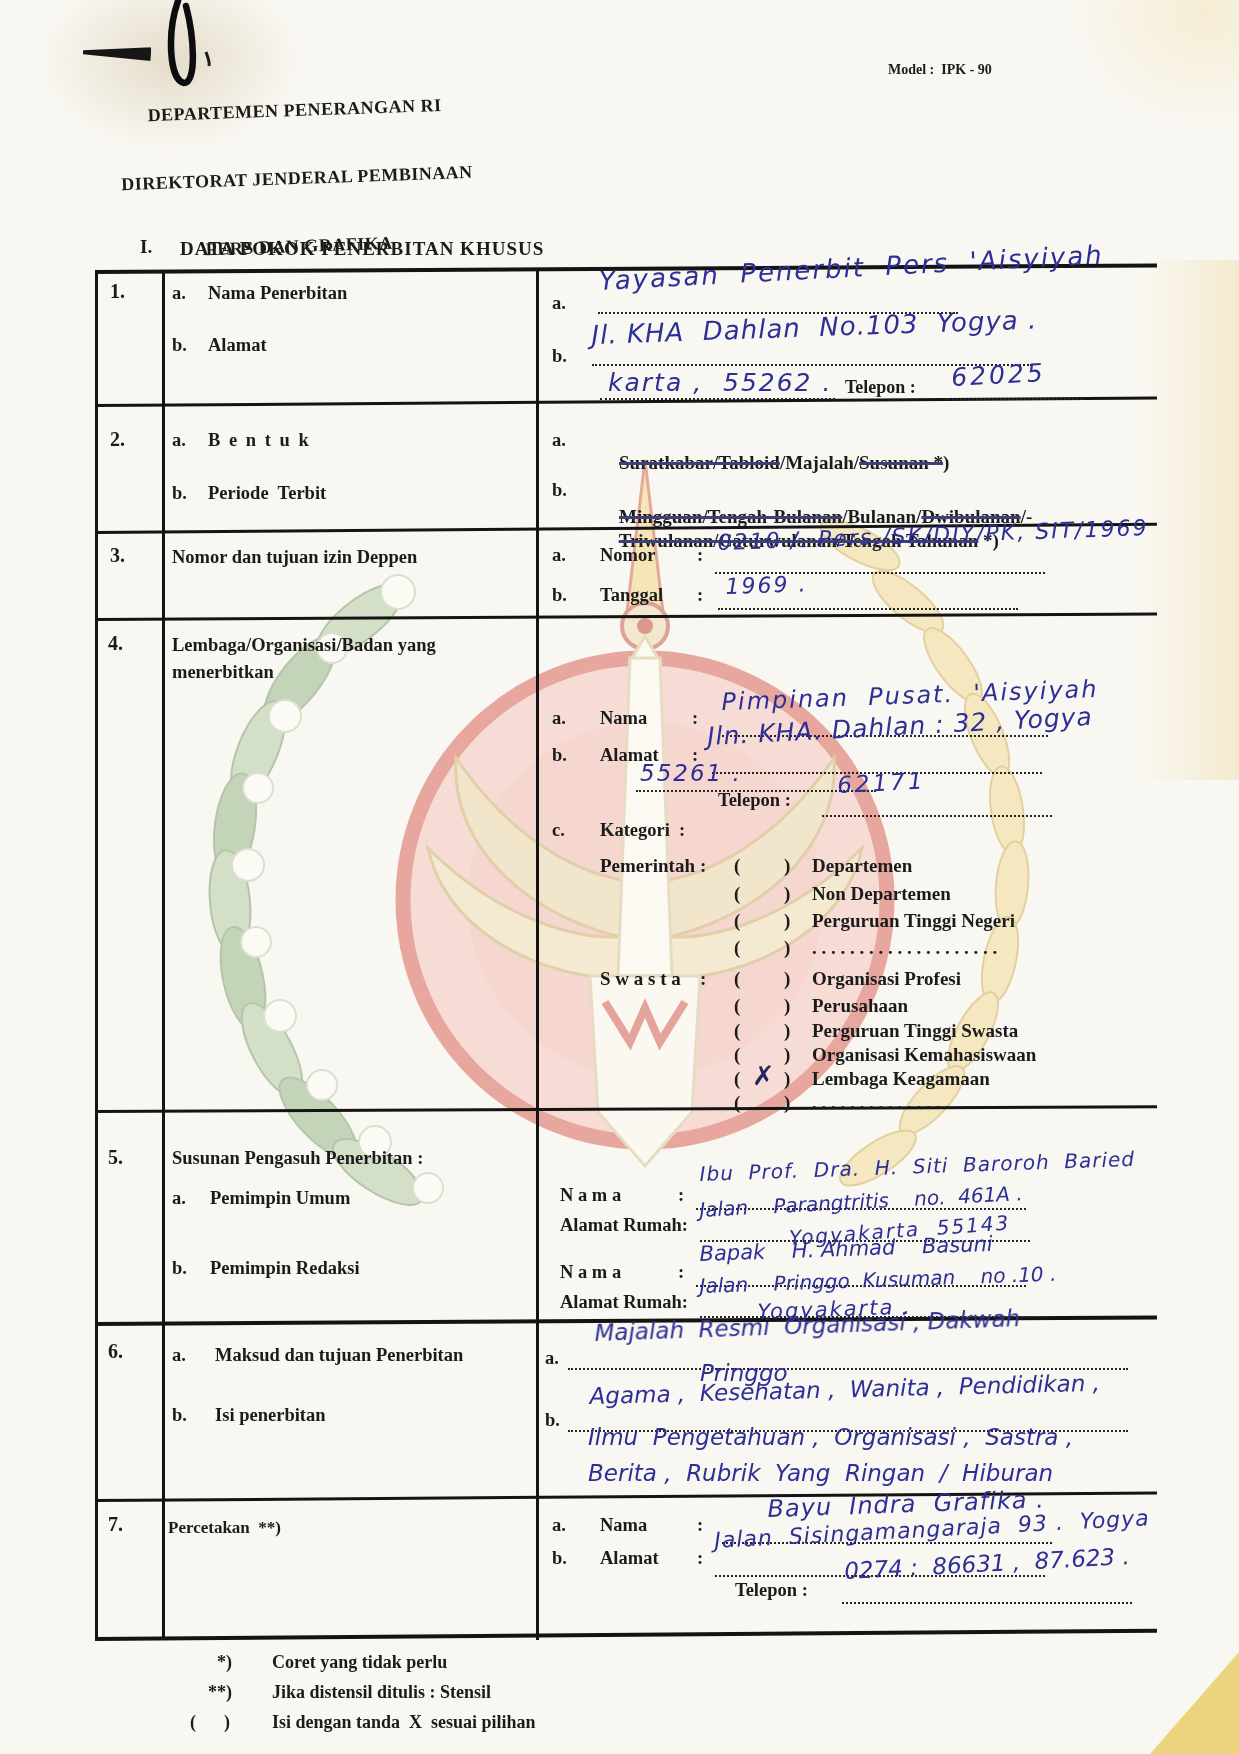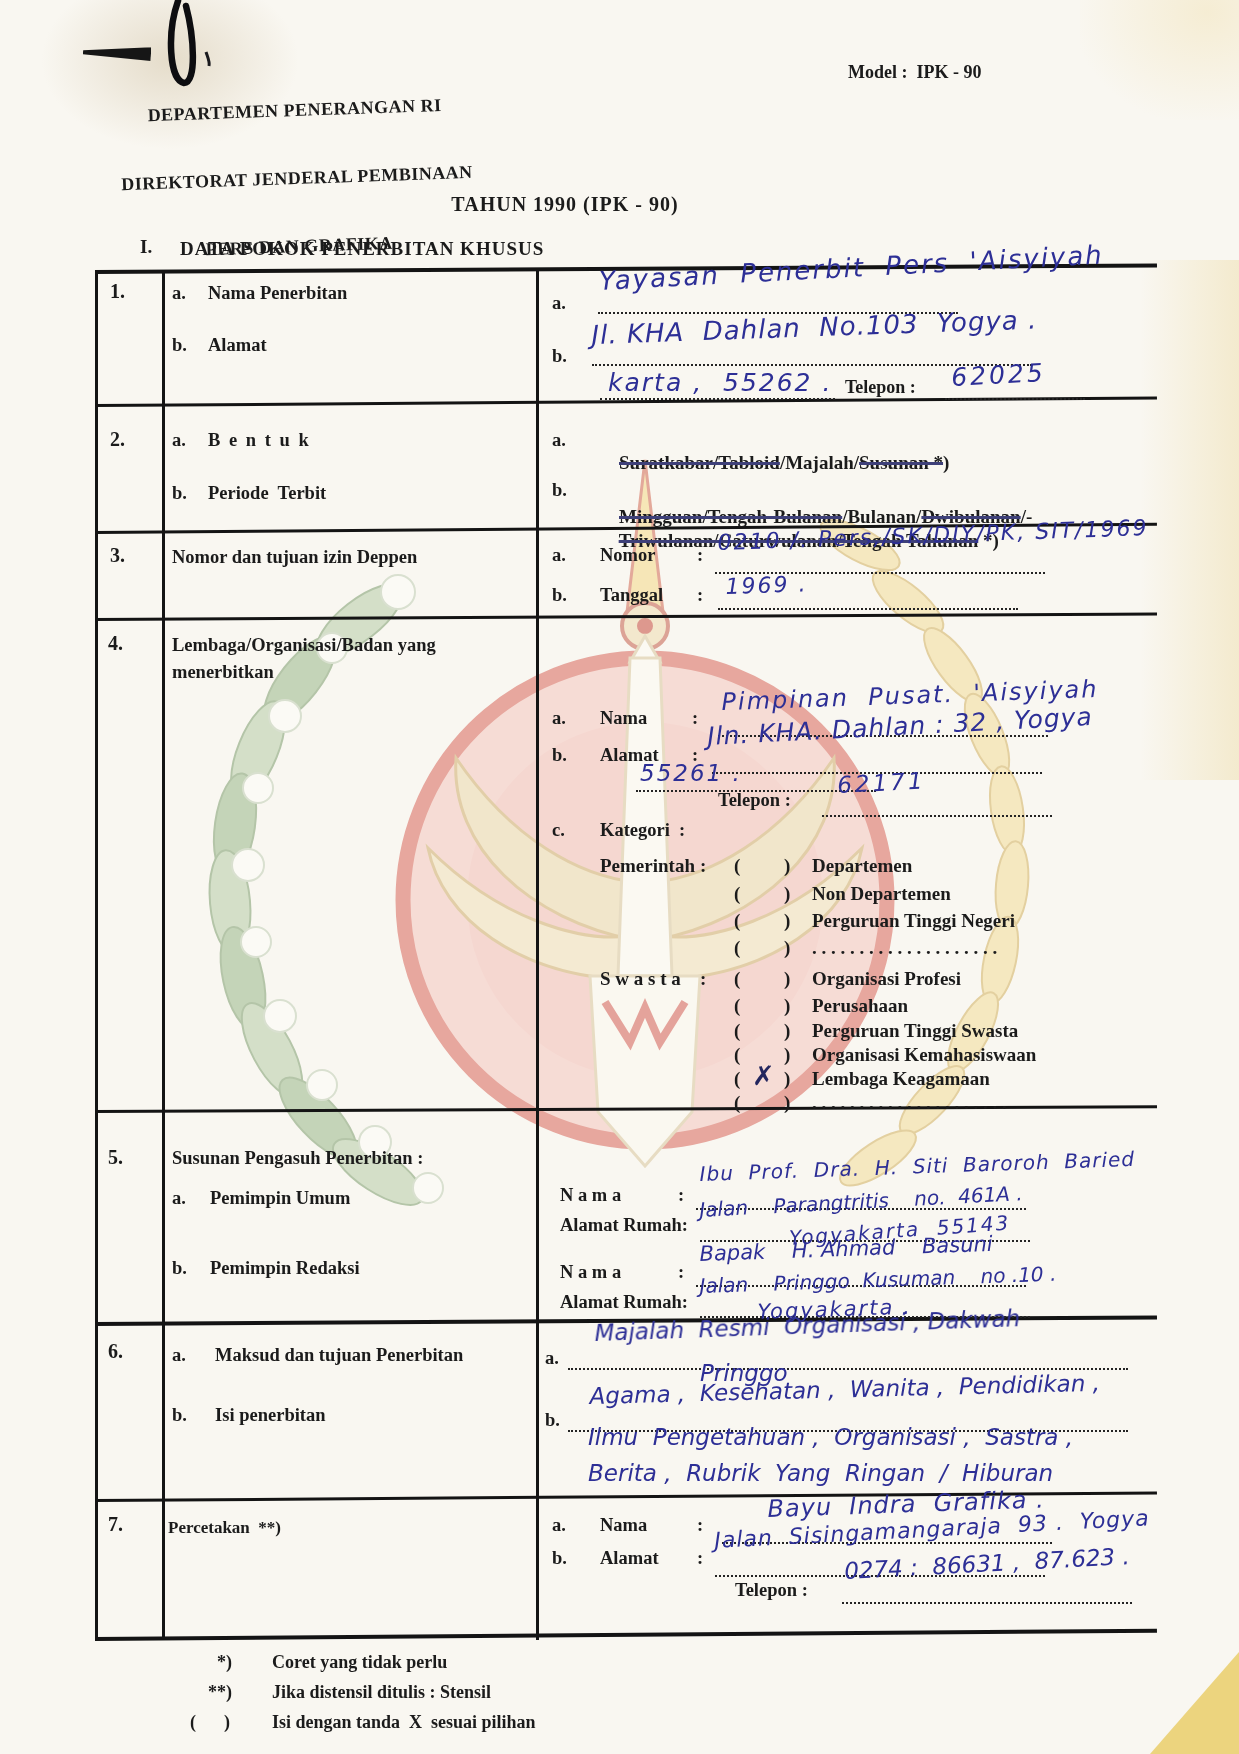--- a/index.html
+++ b/index.html
@@ -91,23 +91,22 @@
     <path d="M 30,1 C 19,32 21,80 36,83 C 49,83 46,36 38,6" fill="none" stroke="#0d0d10" stroke-width="6.5" stroke-linecap="round"></path>
     <path d="M 58,52 C 60,58 62,62 61,66" fill="none" stroke="#1a1a1e" stroke-width="3"></path>
   </svg>
   <div class="clip" style="left:83px;top:44px;width:68px;height:18px;background:#161616;clip-path:polygon(0 42%,100% 12%,100% 88%,0 64%);transform:rotate(2deg);"></div>
 
   <div class="pr c" style="left:112px;top:58px;width:370px;transform:rotate(-2deg);font-size:18px;letter-spacing:0.5px;">
     <div>DEPARTEMEN PENERANGAN RI</div>
     <div style="margin-top:5px;">DIREKTORAT JENDERAL PEMBINAAN</div>
     <div style="margin-top:5px;">PERS DAN GRAFIKA</div>
   </div>
-  <span class="pr" style="left:848px;top:62px;font-size:18px;">Model :  IPK - 90</span>
-
-  <div class="pr c" style="left:265px;top:193px;width:600px;font-size:20px;letter-spacing:1px;">TAHUN 1990 (IPK - 90)</div>
+  <span class="pr" style="left:888px;top:62px;font-size:14px;">Model :  IPK - 90</span>
+
 
   <span class="pr" style="left:140px;top:236px;font-size:19px;">I.</span>
   <span class="pr" style="left:180px;top:238px;font-size:19px;letter-spacing:1px;">DATA POKOK PENERBITAN KHUSUS</span>
 
   <div class="hl" style="left:95px;top:270px;width:1062px;height:4px;transform:rotate(-0.35deg);"></div>
   <div class="hl" style="left:95px;top:404px;width:1062px;transform:rotate(-0.4deg);"></div>
   <div class="hl" style="left:95px;top:531px;width:1062px;transform:rotate(-0.45deg);"></div>
   <div class="hl" style="left:95px;top:618px;width:1062px;transform:rotate(-0.3deg);"></div>
   <div class="hl" style="left:95px;top:1110px;width:1062px;transform:rotate(-0.25deg);"></div>
   <div class="hl" style="left:95px;top:1322px;width:1062px;height:4px;transform:rotate(-0.35deg);"></div>

